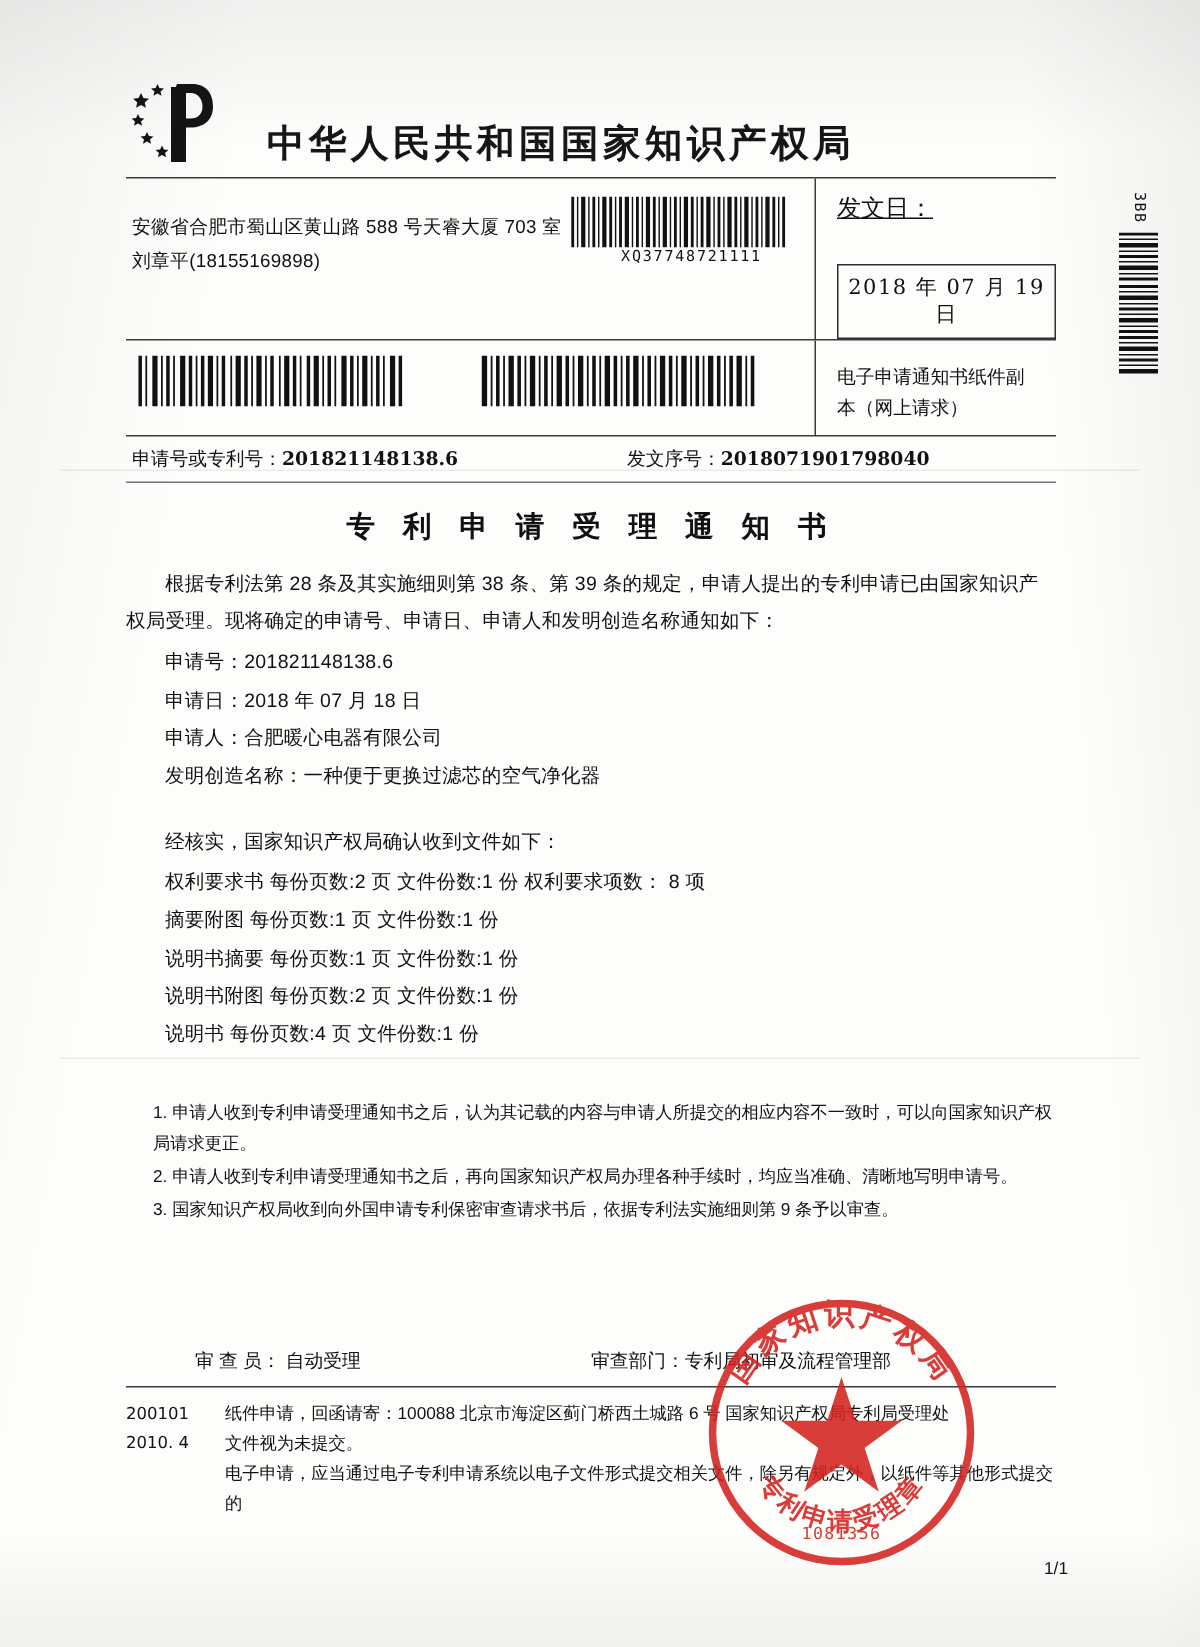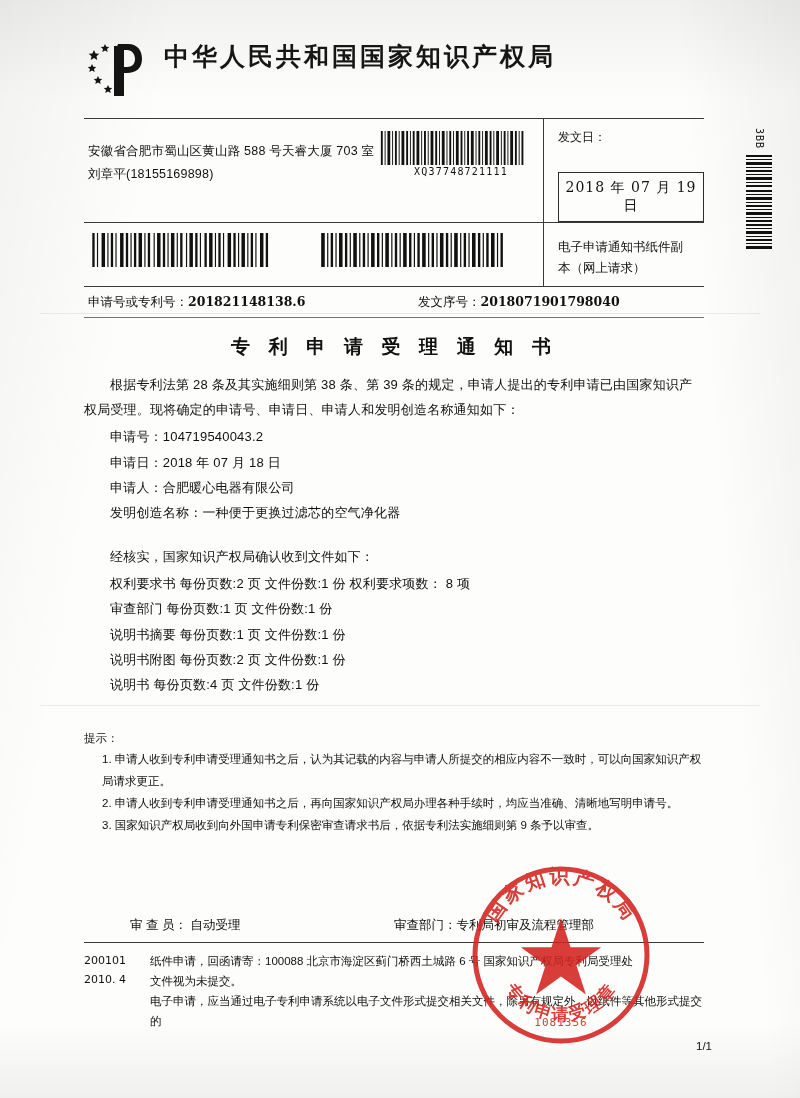--- a/index.html
+++ b/index.html
@@ -45,22 +45,22 @@
   .content {
     position: absolute;
     left: 84px;
     top: 40px;
     width: 620px;
   }
 
   
   .header {
     display: flex;
-    align-items: flex-start;
-    gap: 8px;
+    align-items: flex-end;
+    gap: 22px;
     height: 72px;
   }
   .emblem {
     width: 72px;
     height: 60px;
     position: relative;
     flex: none;
   }
   .org-title {
     font-family: "DejaVu Serif", serif;
@@ -105,21 +105,22 @@
     box-sizing: border-box;
     text-align: center;
     border-right: 1px solid #3a3a3a;
   }
   .b1-right {
     flex: 1;
     padding: 10px 0 0 14px;
     box-sizing: border-box;
   }
   .field-label {
-    font-size: 12px;
+    font-size: 16px;
+    text-decoration: underline;
   }
   .date-box {
     margin-top: 26px;
     border: 1px solid #2d2d2d;
     padding: 6px 4px;
     text-align: center;
     font-size: 14px;
     font-family: "DejaVu Serif", serif;
     letter-spacing: 1px;
   }
@@ -492,40 +493,39 @@
       <div>
         <span>发文序号：</span><span class="val">2018071901798040</span>
       </div>
     </div>
 
     <div class="doc-title">专 利 申 请 受 理 通 知 书</div>
 
     <div class="body-text">
       <p class="indent2">根据专利法第 28 条及其实施细则第 38 条、第 39 条的规定，申请人提出的专利申请已由国家知识产权局受理。现将确定的申请号、申请日、申请人和发明创造名称通知如下：</p>
       <div class="list">
-        <p>申请号：104719540043.2</p>
+        <p>申请号：201821148138.6</p>
         <p>申请日：2018 年 07 月 18 日</p>
         <p>申请人：合肥暖心电器有限公司</p>
         <p>发明创造名称：一种便于更换过滤芯的空气净化器</p>
       </div>
       <div class="gap"></div>
       <div class="list">
         <p>经核实，国家知识产权局确认收到文件如下：</p>
       </div>
       <div class="list">
         <p>权利要求书  每份页数:2 页  文件份数:1 份  权利要求项数：  8 项</p>
-        <p>审查部门  每份页数:1 页  文件份数:1 份</p>
+        <p>摘要附图  每份页数:1 页  文件份数:1 份</p>
         <p>说明书摘要  每份页数:1 页  文件份数:1 份</p>
         <p>说明书附图  每份页数:2 页  文件份数:1 份</p>
         <p>说明书  每份页数:4 页  文件份数:1 份</p>
       </div>
     </div>
 
     <div class="notes">
-      <div class="nt">提示：</div>
       <div class="ni">1. 申请人收到专利申请受理通知书之后，认为其记载的内容与申请人所提交的相应内容不一致时，可以向国家知识产权局请求更正。</div>
       <div class="ni">2. 申请人收到专利申请受理通知书之后，再向国家知识产权局办理各种手续时，均应当准确、清晰地写明申请号。</div>
       <div class="ni">3. 国家知识产权局收到向外国申请专利保密审查请求书后，依据专利法实施细则第 9 条予以审查。</div>
     </div>
 
     <div class="sigrow">
       <div class="sig-a">
         <span>审 查 员：</span>
         <span>自动受理</span>
       </div>

